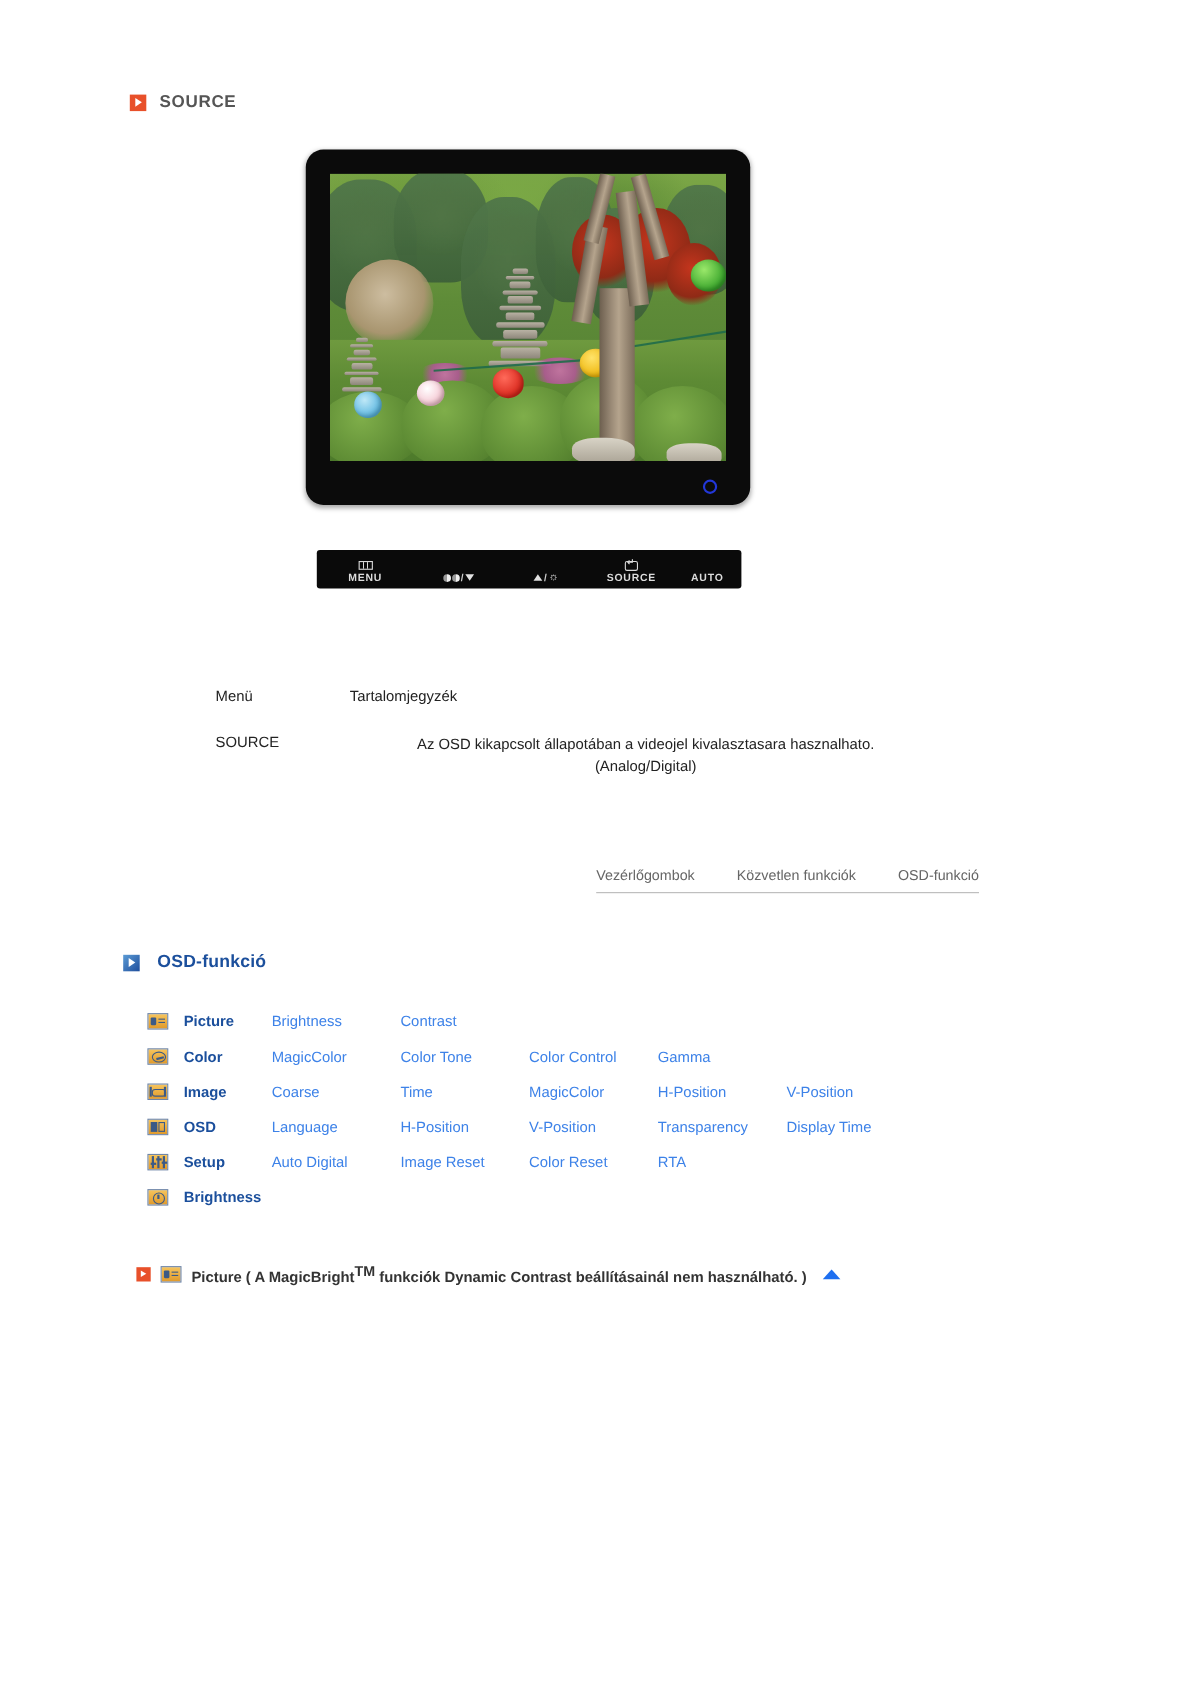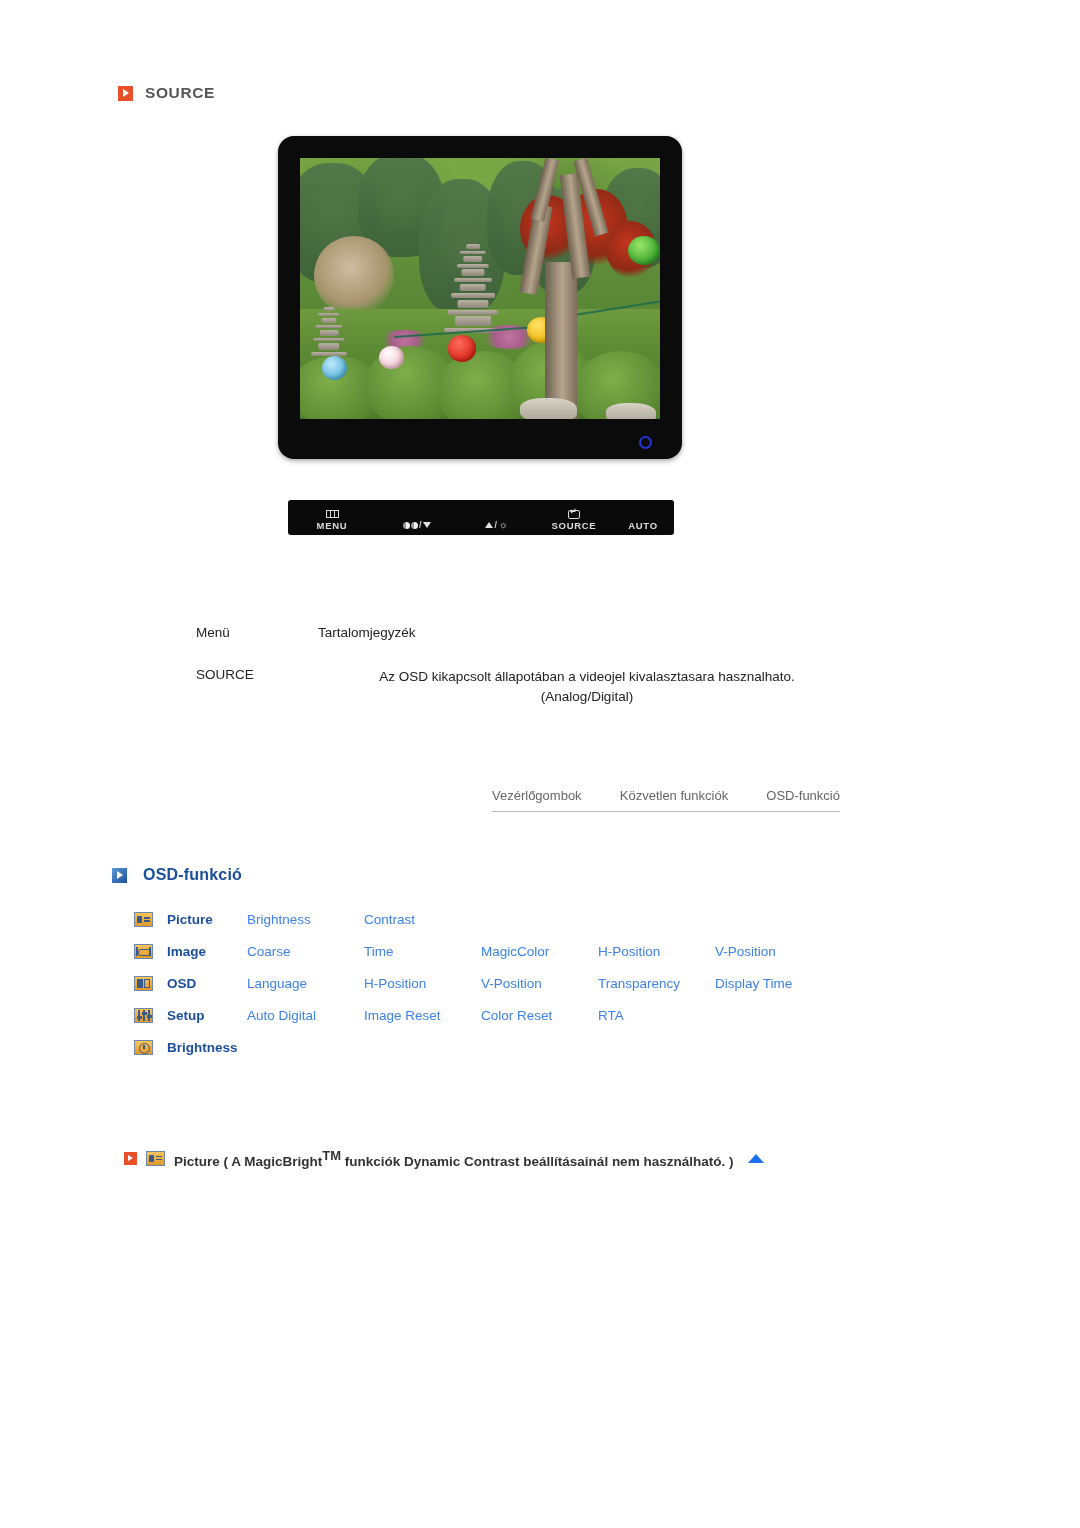--- a/index.html
+++ b/index.html
@@ -234,21 +234,21 @@
   .menu-table-row {
     display: flex;
     margin-top: 27px;
   }
   .menu-table-row .mt-col-desc { line-height: 1.45; text-align: center; }
   .head-center { text-align: left; }
 
   
   .nav-tabs {
     position: absolute;
-    left: 492px;
+    left: 542px;
     top: 788px;
     width: 348px;
     border-bottom: 1px solid #b9b9b9;
     padding-bottom: 8px;
     display: flex;
     justify-content: space-between;
     font-size: 13px;
     color: #666666;
   }
   .nav-tab { white-space: nowrap; }
@@ -286,20 +286,21 @@
 
   
   .osd-grid {
     position: absolute;
     left: 134px;
     top: 912px;
     width: 760px;
   }
   .osd-row {
     display: flex;
+    align-items: center;
     height: 32px;
   }
   .osd-icon {
     width: 19px;
     height: 15px;
     flex: none;
     border: 1px solid #6f86a8;
     box-sizing: border-box;
     background: linear-gradient(#f6c45c, #e09a2c);
     position: relative;
@@ -542,20 +543,31 @@
     <span class="osd-icon ic-picture">
         <span class="a"></span>
         <span class="b"></span>
         <span class="c"></span>
       </span>
     <span class="osd-cat">Picture</span>
     <span class="osd-item">Brightness</span>
     <span class="osd-item">Contrast</span>
   </div>
 
+  <div class="osd-row">
+    <span class="osd-icon ic-color">
+        <span class="a"></span>
+        <span class="b"></span>
+      </span>
+    <span class="osd-cat">Color</span>
+    <span class="osd-item">MagicColor</span>
+    <span class="osd-item">Color Tone</span>
+    <span class="osd-item">Color Control</span>
+    <span class="osd-item">Gamma</span>
+  </div>
 
   <div class="osd-row">
     <span class="osd-icon ic-image">
         <span class="a"></span>
         <span class="b"></span>
         <span class="c"></span>
       </span>
     <span class="osd-cat">Image</span>
     <span class="osd-item">Coarse</span>
     <span class="osd-item">Time</span>

